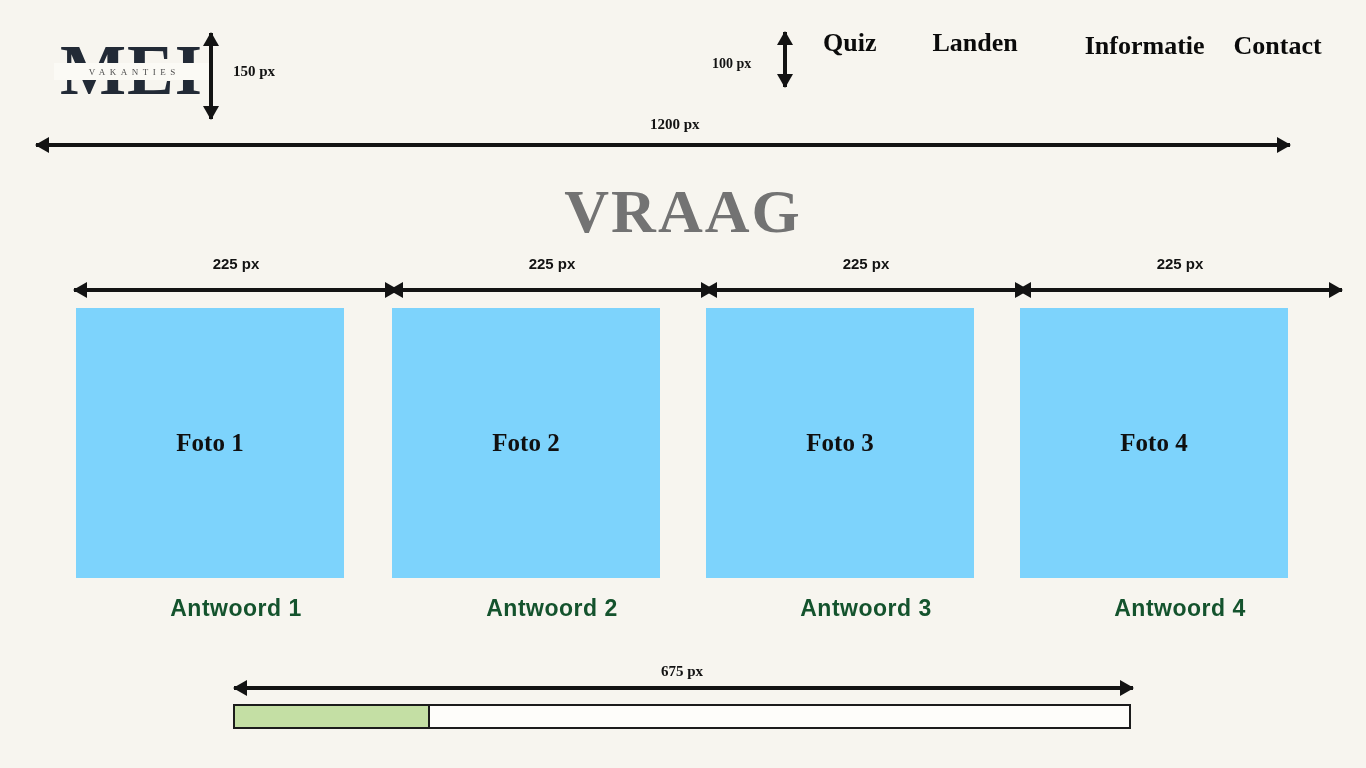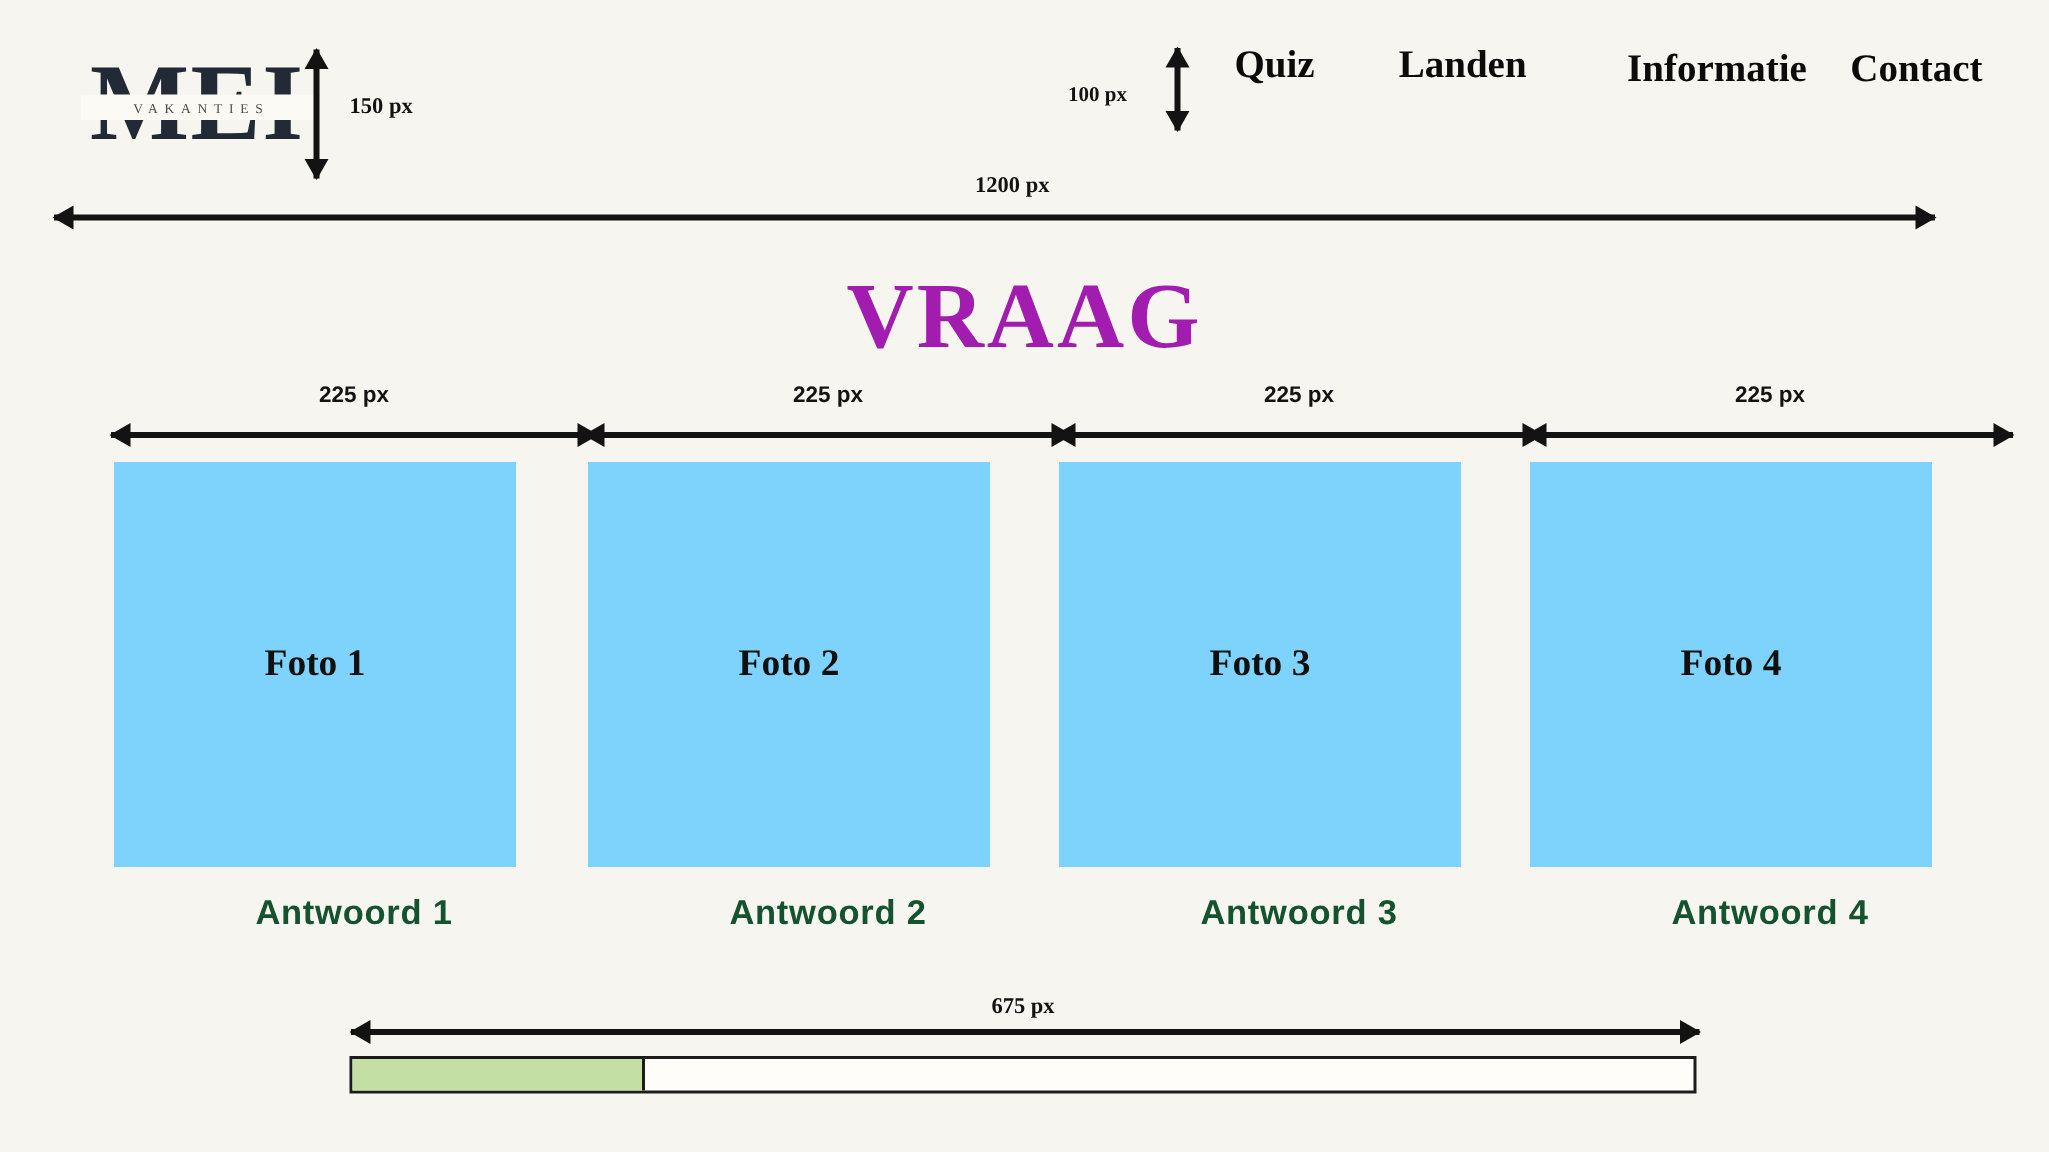--- a/index.html
+++ b/index.html
@@ -59,21 +59,21 @@
   .nav-item.gap-c { margin-left:29px; margin-top:3px; }
 
   
   .page-width-label { left:650px; top:116px; }
   .page-width-arrow { left:36px; top:143px; width:1254px; }
 
   
   .title {
     position:absolute; left:0; top:180px; width:100%; text-align:center;
     font-family:"Liberation Serif", serif; font-weight:bold; font-size:62px;
-    letter-spacing:2px; line-height:1; color:#a21caf;
+    letter-spacing:2px; line-height:1; color:#737373;
   }
 
   
   .answer-col { position:absolute; top:255px; width:320px; height:380px; }
   .col-1 { left:76px; } .col-2 { left:392px; } .col-3 { left:706px; } .col-4 { left:1020px; }
   .col-width-label {
     position:absolute; top:0; left:0; right:0; text-align:center;
     font-family:"Liberation Sans", sans-serif; font-weight:bold; font-size:15px;
   }
   .col-arrow { left:-2px; right:-2px; top:33px; }

